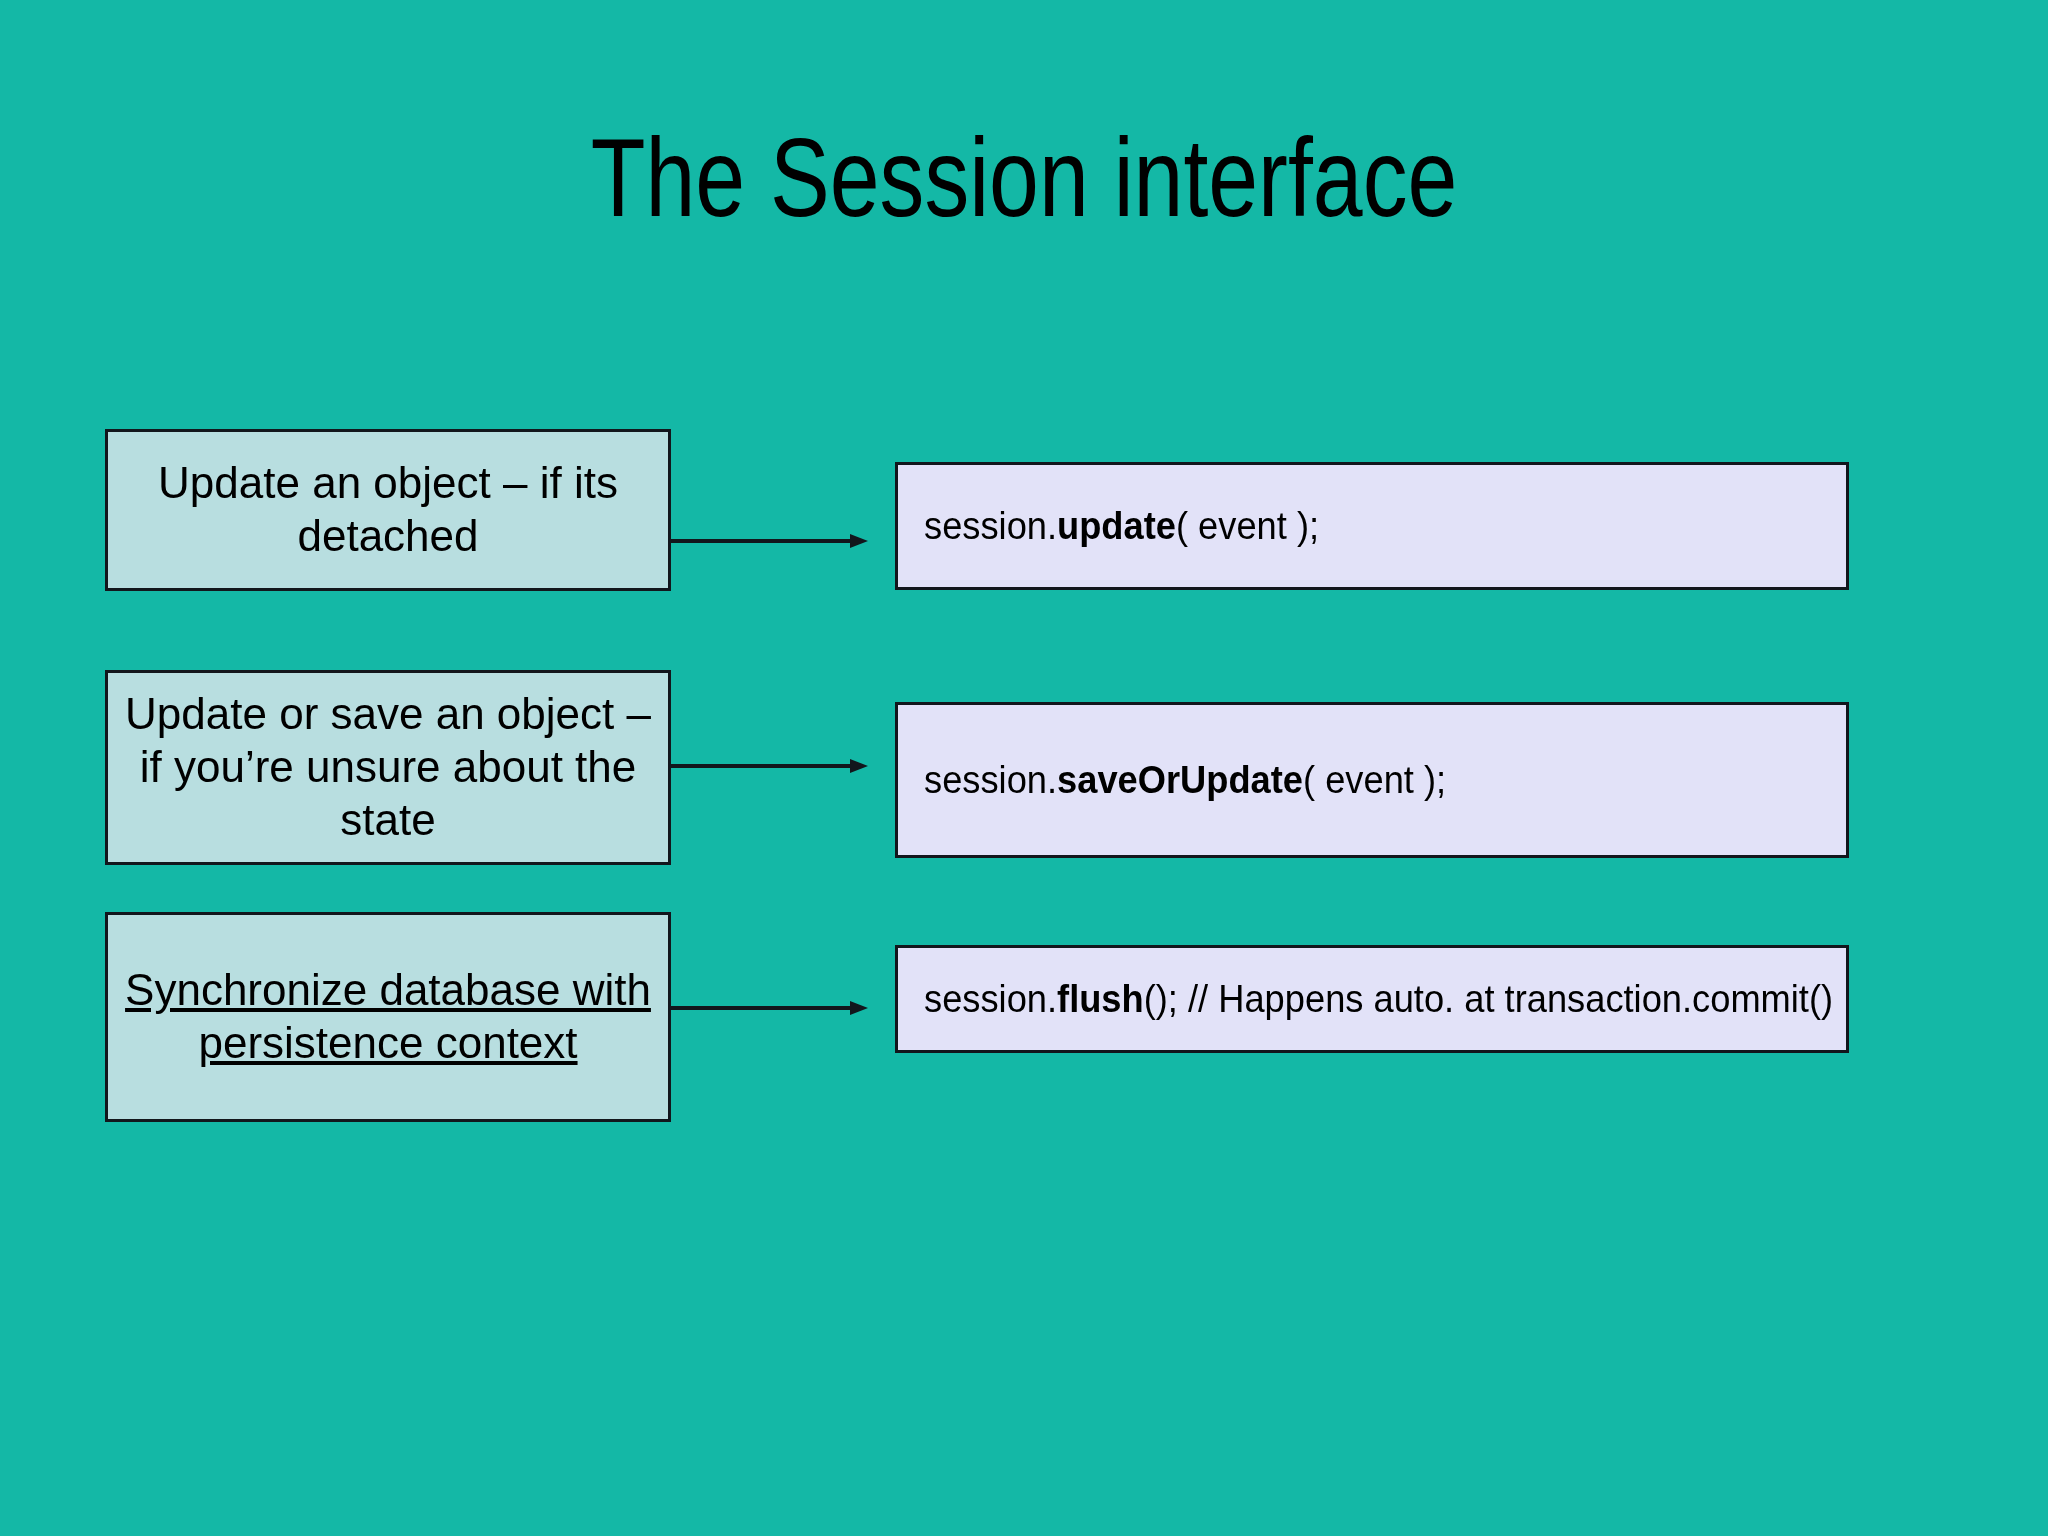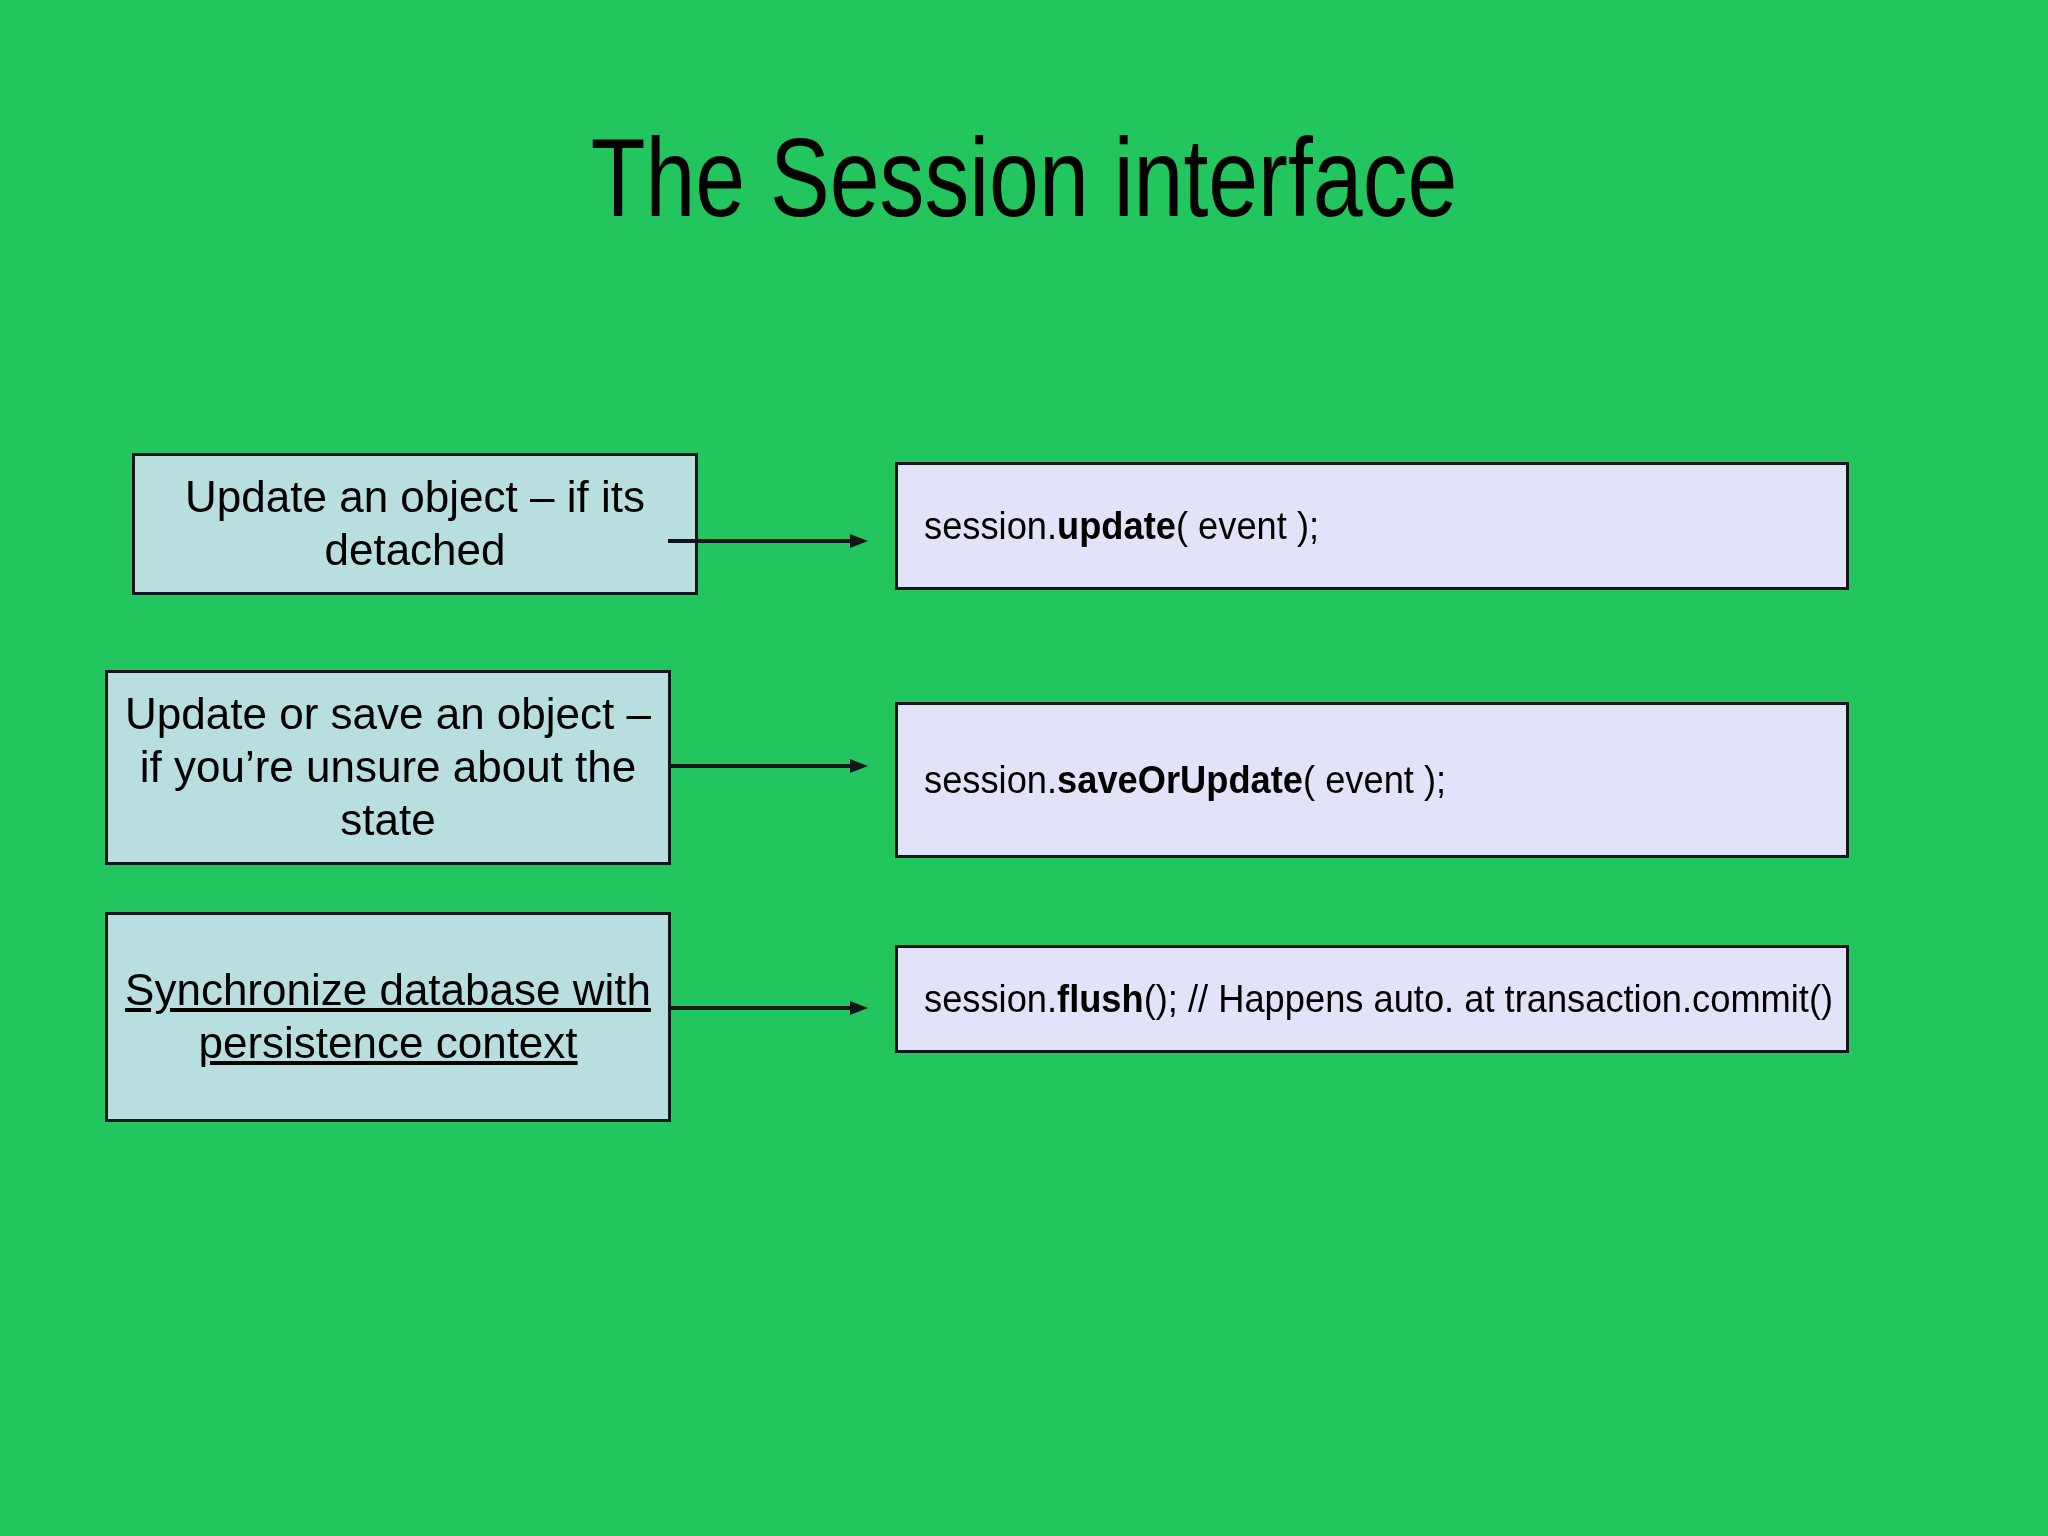--- a/index.html
+++ b/index.html
@@ -10,21 +10,21 @@
   body {
     width: 2048px;
     height: 1536px;
     overflow: hidden;
     font-family: "Liberation Sans", sans-serif;
   }
   #slide {
     position: relative;
     width: 2048px;
     height: 1536px;
-    background: #22c55e;
+    background: #14b8a6;
   }
 
   
   #slide-title {
     position: absolute;
     left: 0;
     top: 118px;
     width: 2048px;
     text-align: center;
     font-family: "Liberation Sans Narrow", "Liberation Sans", sans-serif;
@@ -102,21 +102,21 @@
 </style>
 </head>
 <body>
 
 <div id="slide">
 
   <div id="slide-title">The Session interface</div>
 
   <div class="row">
 
-    <div class="concept-box" style="top:453px; height:142px;margin-left:27px;">
+    <div class="concept-box" style="top:429px; height:162px;">
       <span class="label">Update an object – if its detached</span>
     </div>
 
     <div class="arrow" style="left:668px; top:529px; width:200px;">
       <svg width="200" height="24" viewBox="0 0 200 24">
         <line x1="0" y1="12" x2="188" y2="12" stroke="#12161c" stroke-width="4"></line>
         <polygon points="200,12 182,5 182,19" fill="#12161c"></polygon>
       </svg>
     </div>
 

